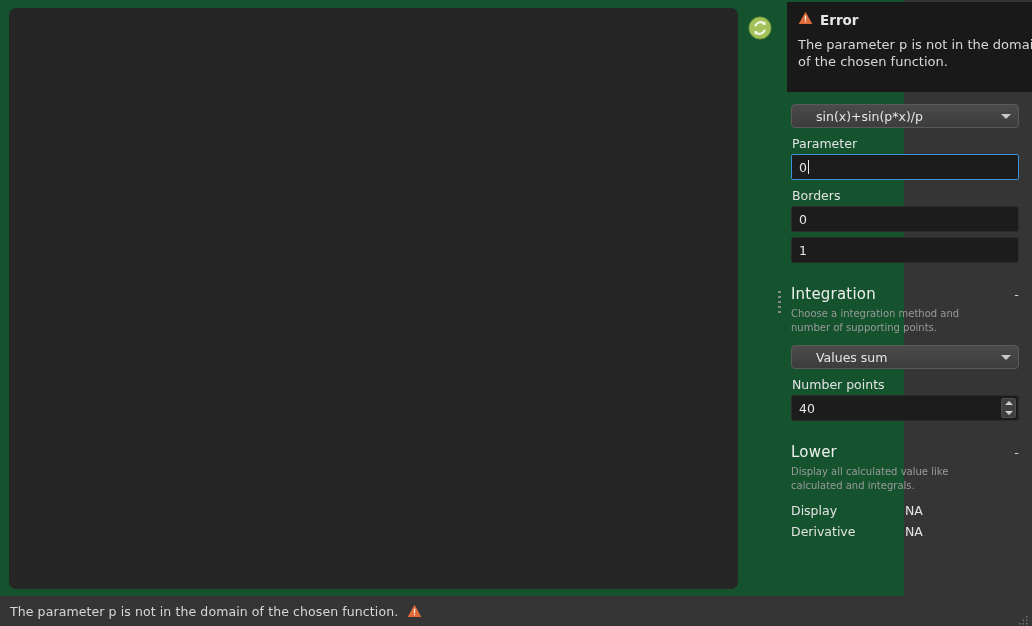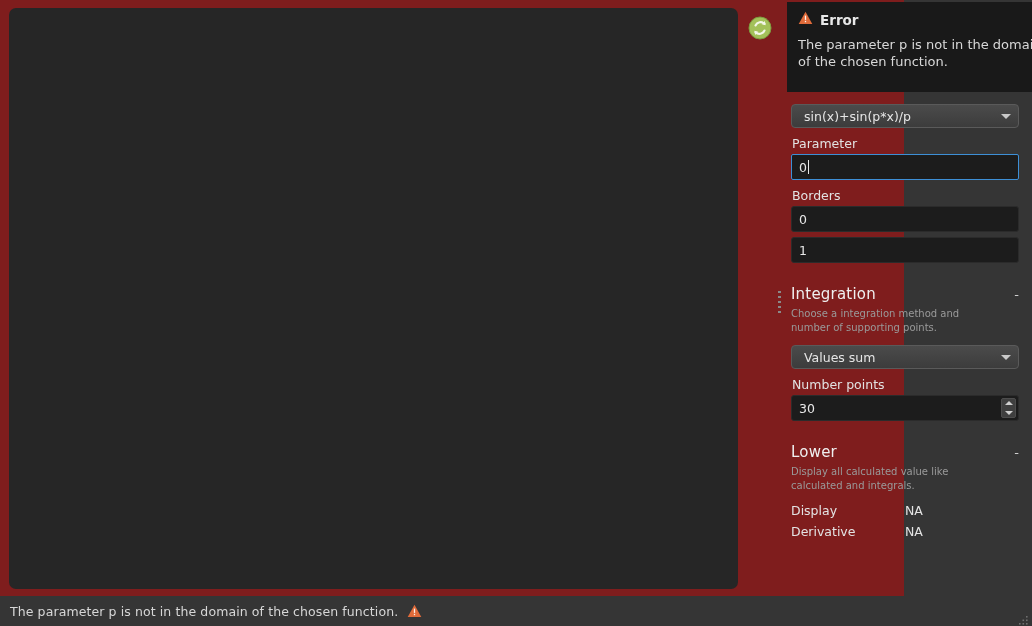--- a/index.html
+++ b/index.html
@@ -6,21 +6,21 @@
   html, body {
     margin: 0; padding: 0;
     width: 1032px; height: 626px;
     background: #353535;
     font-family: "DejaVu Sans", "Liberation Sans", sans-serif;
     overflow: hidden;
   }
   .app {
     position: relative;
     width: 904px; height: 626px;
-    background: #7f1d1d;
+    background: #14532d;
   }
 
   
   .plot-area {
     position: absolute;
     left: 9px; top: 8px;
     width: 729px; height: 581px;
     background: #262626;
     border-radius: 7px;
   }
@@ -97,21 +97,21 @@
   }
 
   .combo {
     position: relative;
     width: 228px; height: 24px;
     background: linear-gradient(#4b4b4b, #3c3c3c);
     border: 1px solid #5a5a5a;
     border-radius: 4px;
     display: flex;
     align-items: center;
-    padding: 0 22px 0 12px;
+    padding: 0 22px 0 24px;
     color: #e6e6e6;
     font-size: 12.5px;
     white-space: nowrap;
     overflow: hidden;
   }
   .combo .arrow {
     position: absolute;
     right: 7px; top: 50%;
     margin-top: -2px;
     width: 0; height: 0;
@@ -304,21 +304,21 @@
           <span class="section-collapse">-</span>
         </div>
         <div class="section-desc">Choose a integration method and number of supporting points.</div>
         <div class="section-body">
           <div class="combo">
             <span>Values sum</span>
             <span class="arrow"></span>
           </div>
           <div class="fld-label">Number points</div>
           <div class="spinbox">
-            <span>30</span>
+            <span>40</span>
             <span class="spin-btns">
               <span class="up"></span>
               <span class="dn"></span>
             </span>
           </div>
         </div>
       </div>
 
       <div class="section">
         <div class="section-head">

